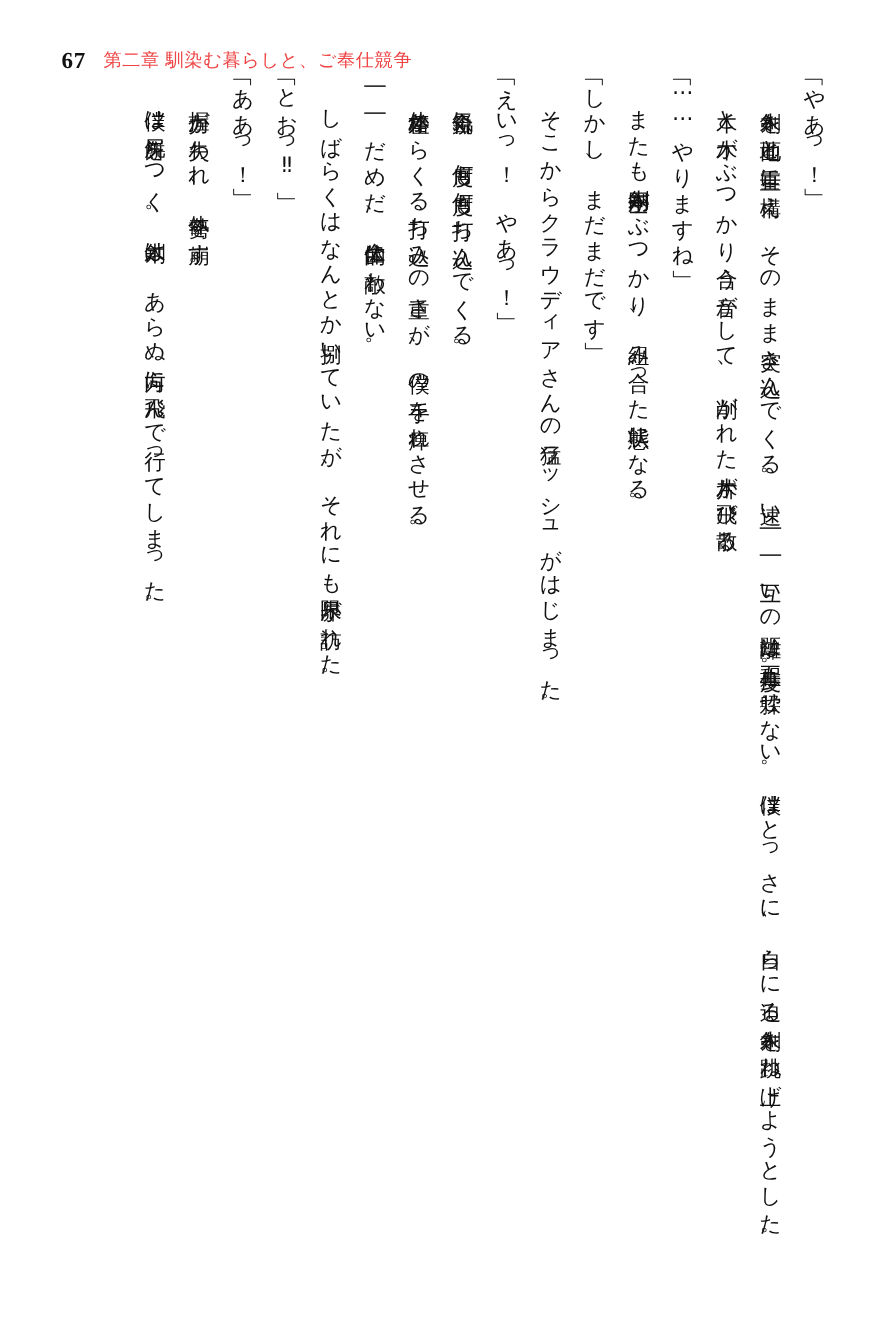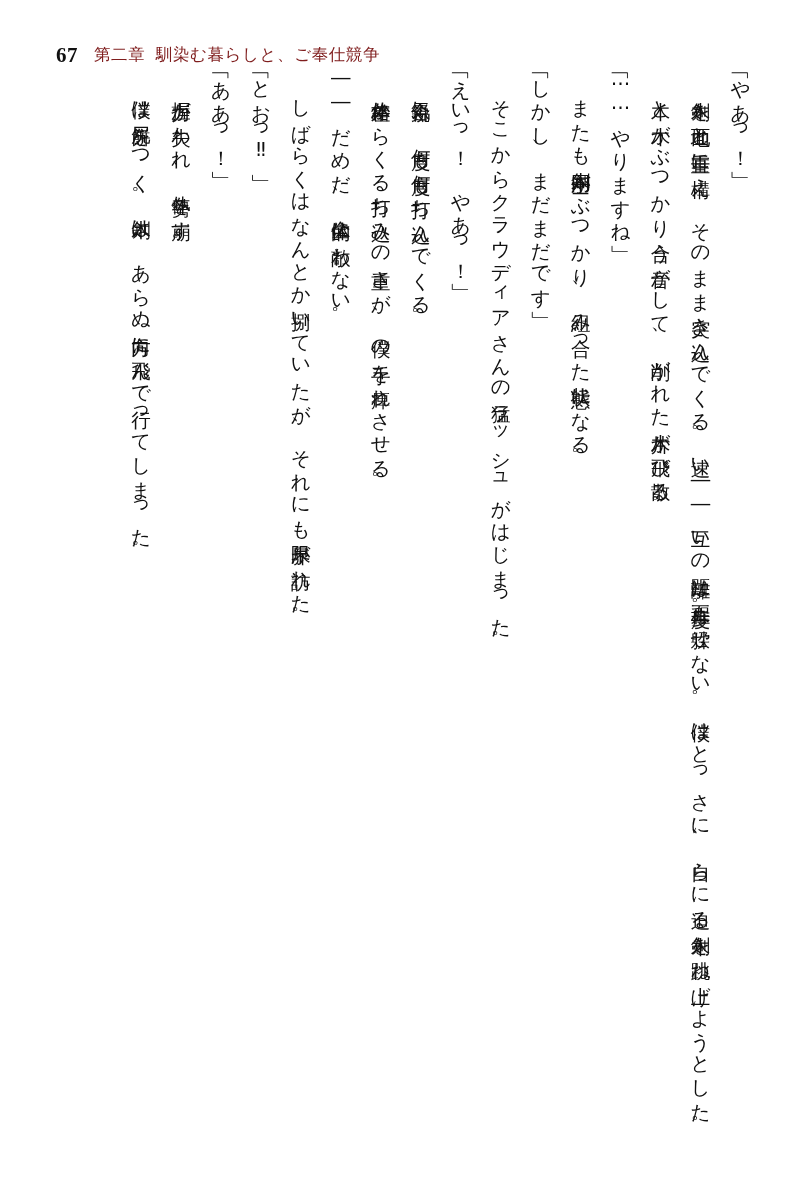--- a/index.html
+++ b/index.html
@@ -37,23 +37,23 @@
   }
   #page-number {
     font-size: 21px;
     font-weight: bold;
     letter-spacing: 0.5px;
     color: #111;
     font-family: "Liberation Serif", "DejaVu Serif", serif;
   }
   #chapter-title {
     font-size: 16.5px;
-    color: #7f1d1d;
+    color: #ef4444;
     letter-spacing: 0.6px;
-    font-family: Liberation Mono, monospace;
+    font-family: Liberation Sans, sans-serif;
   }
 
   
   #body-area {
     position: absolute;
     top: 60px;
     left: 48px;
     right: 40px;
     bottom: 28px;
   }

